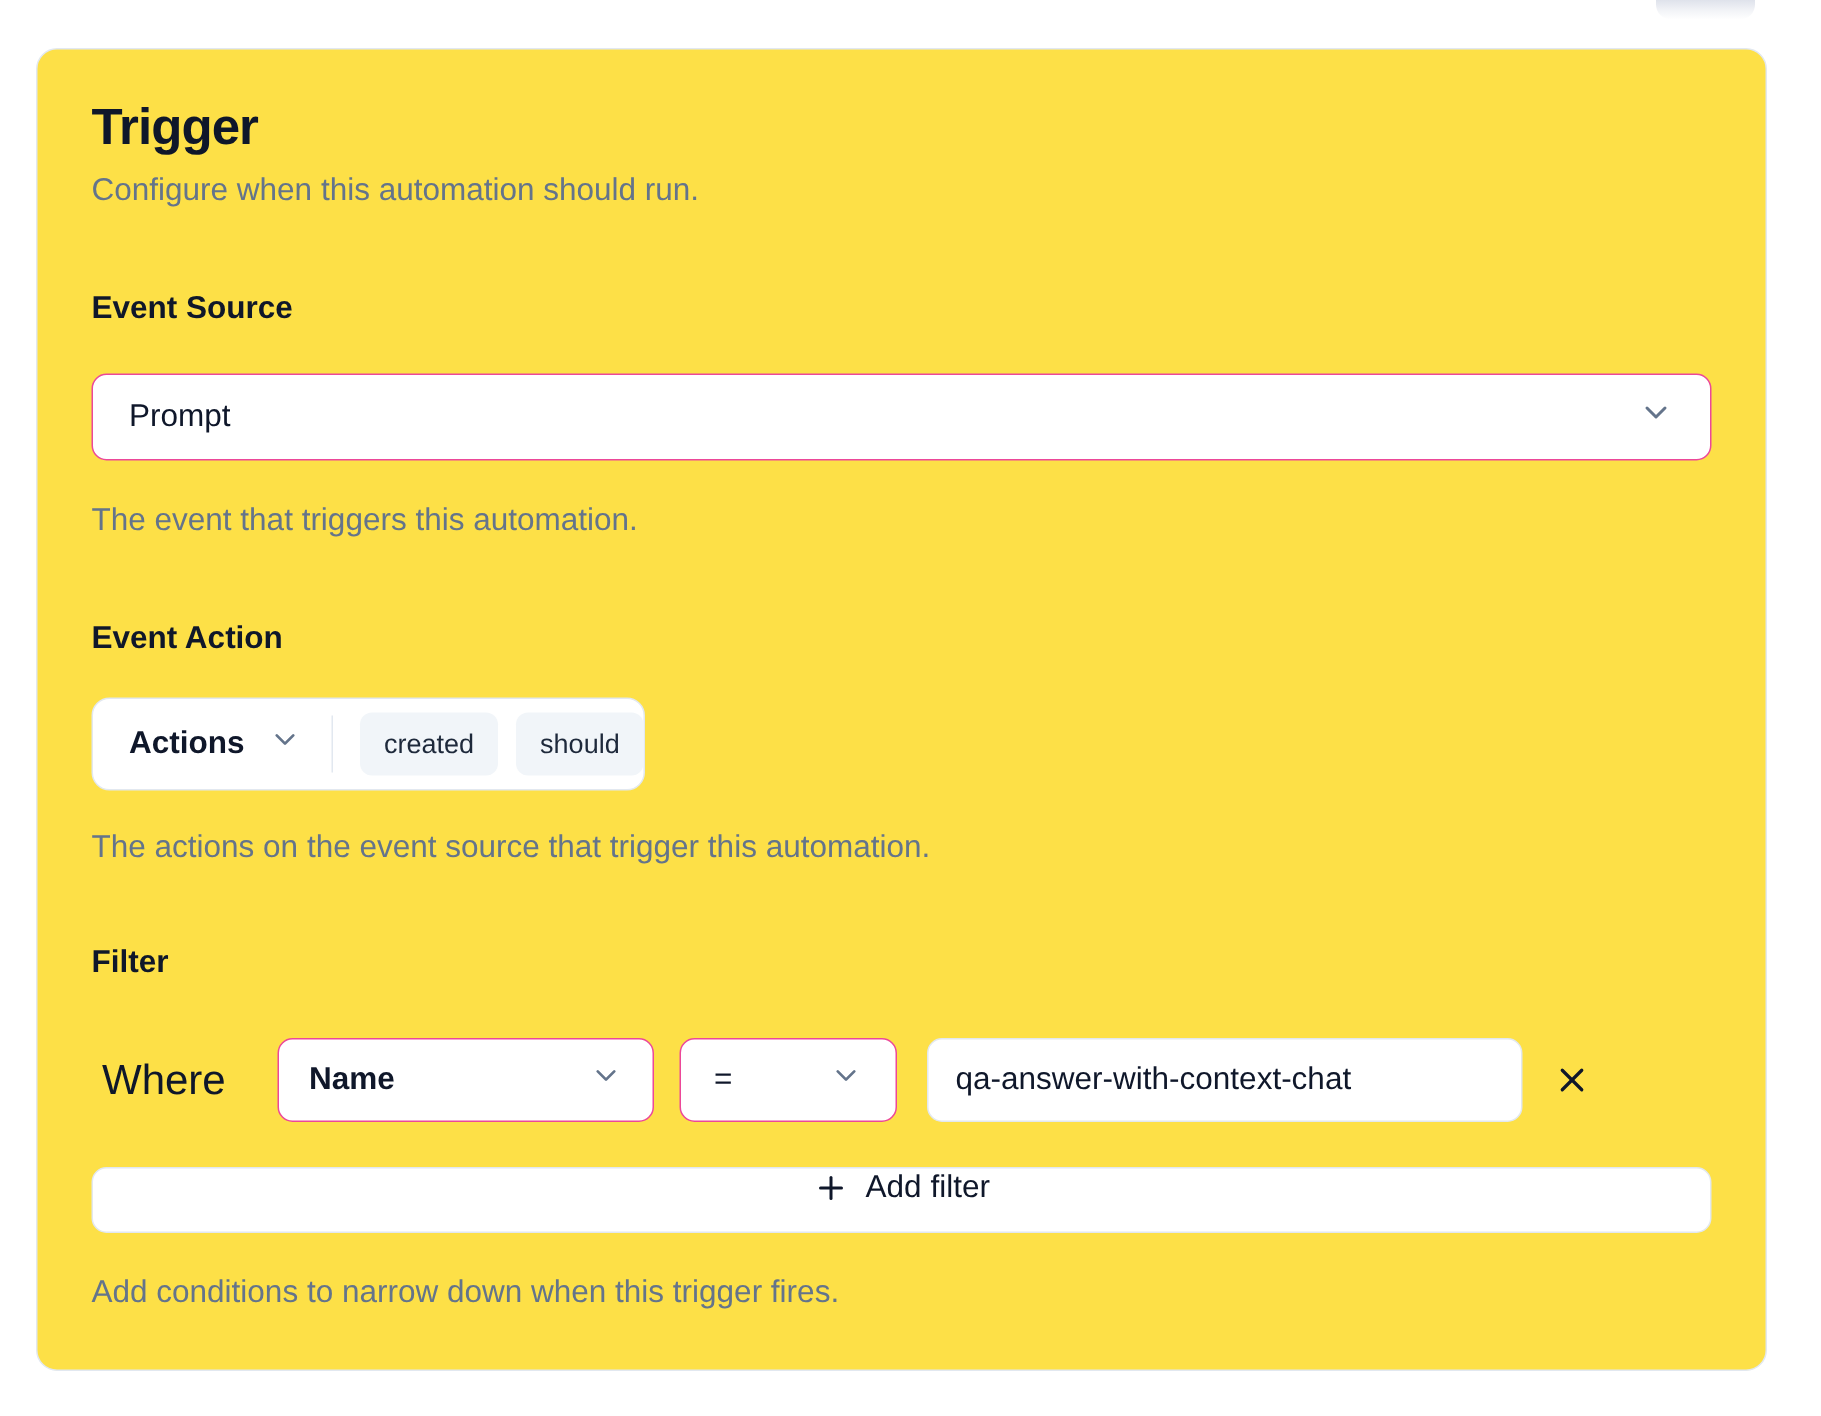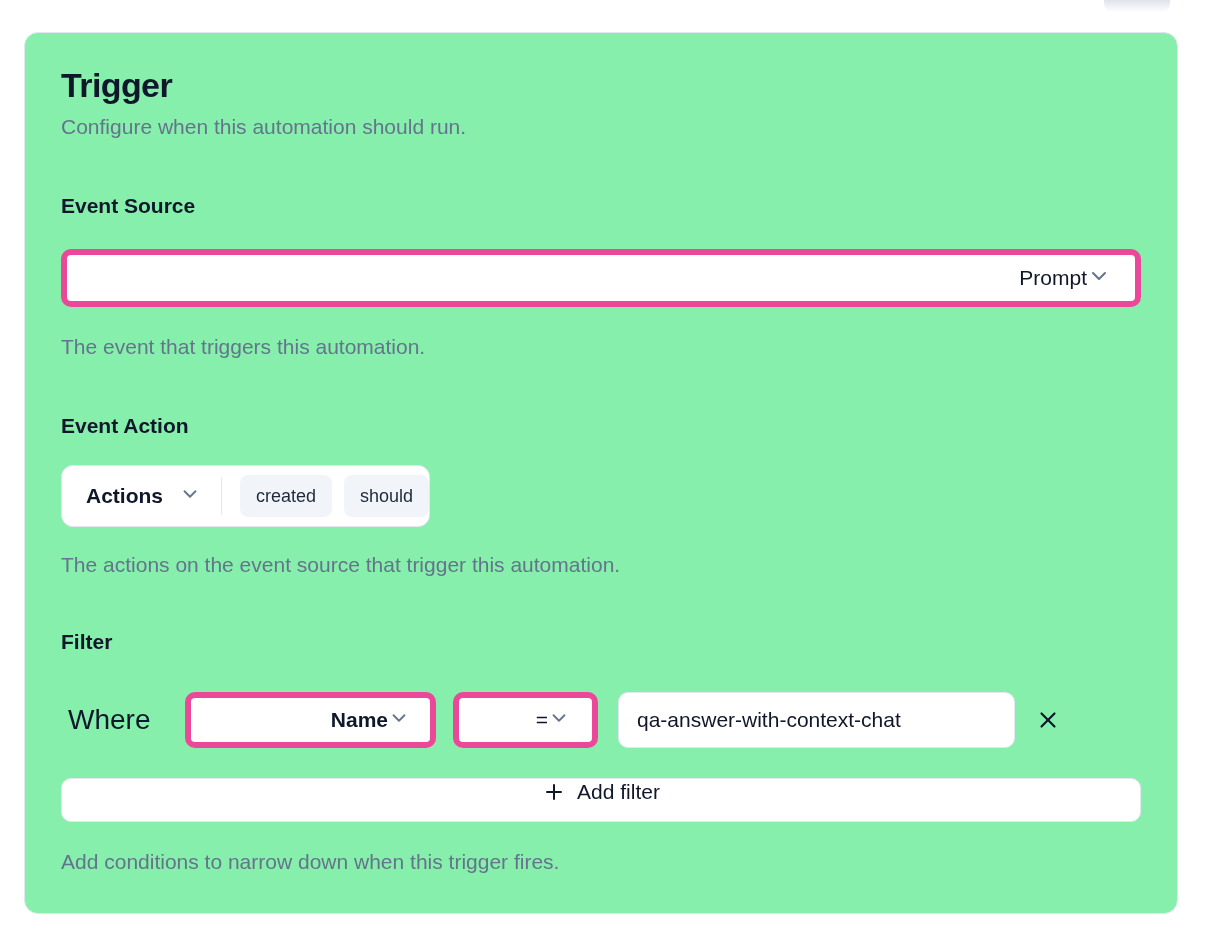--- a/index.html
+++ b/index.html
@@ -20,21 +20,21 @@
     top: 0; right: 44px;
     width: 66px; height: 13px;
     border-radius: 0 0 10px 10px;
     background: linear-gradient(180deg, rgba(219,223,233,0.9) 0%, rgba(219,223,233,0.35) 55%, rgba(219,223,233,0) 100%);
   }
 
   .card {
     position: absolute;
     left: 24px; top: 32px;
     width: 1154px; height: 882px;
-    background: #86efac;
+    background: #fde047;
     border: 1px solid #e2e8f0;
     border-radius: 14px;
     padding: 32px 36px 36px 36px;
   }
 
   .card-title {
     margin: 0;
     font-size: 34px;
     line-height: 40px;
     font-weight: 700;
@@ -60,22 +60,22 @@
     margin: 26px 0 0 0;
     font-size: 21px;
     line-height: 28px;
     color: #64748b;
   }
 
   
   .select {
     display: flex;
     align-items: center;
-    justify-content: flex-end;
-    border: 6px solid #ec4899;
+    justify-content: space-between;
+    border: 1px solid #ec4899;
     border-radius: 10px;
     background: #fff;
     height: 58px;
     padding: 0 24px;
     font-size: 21px;
     color: #0f172a;
     cursor: pointer;
   }
   .select.full { margin-top: 30px; width: 100%; }
 

